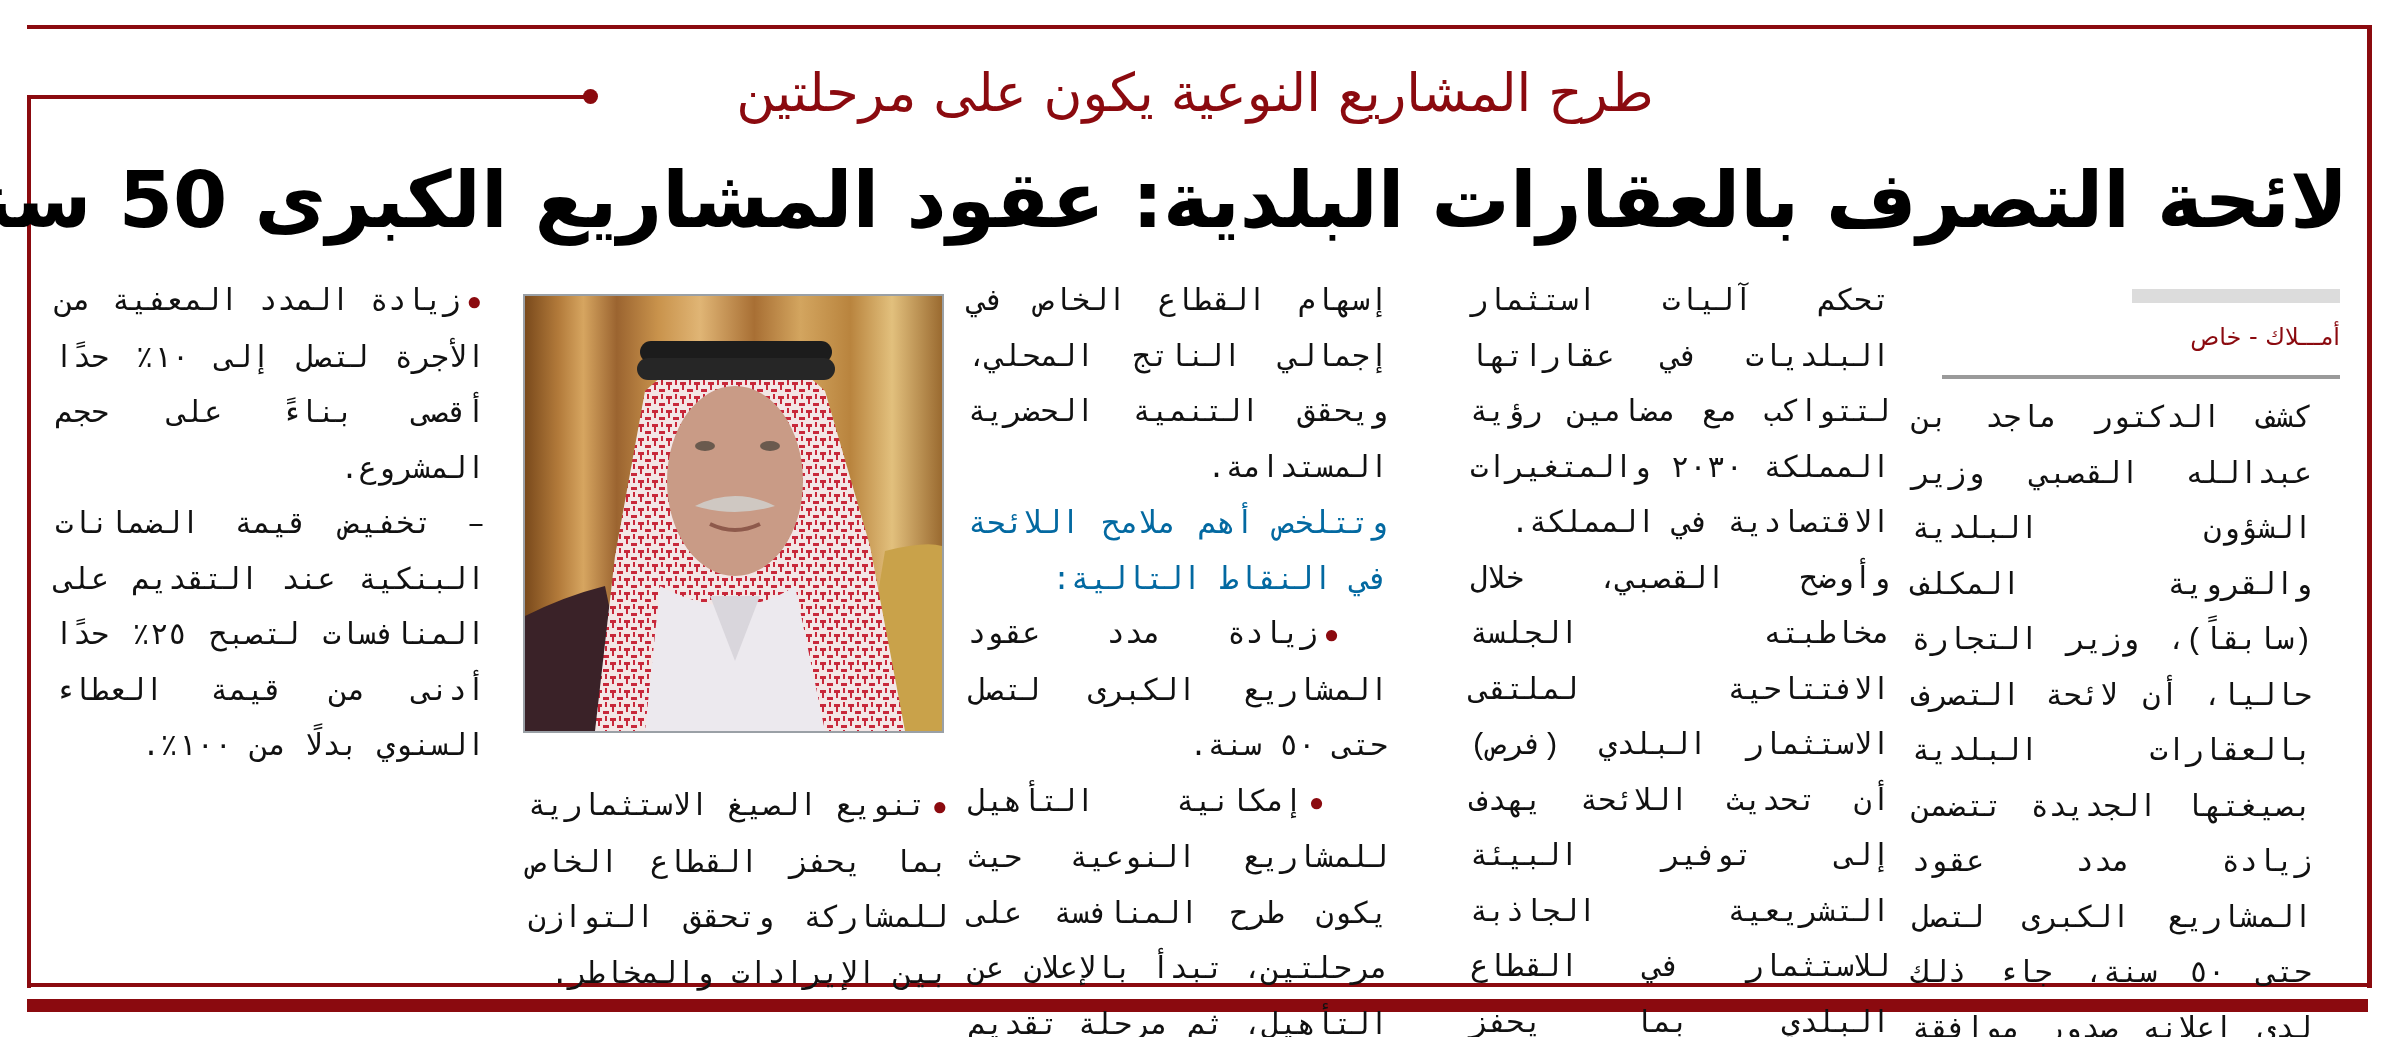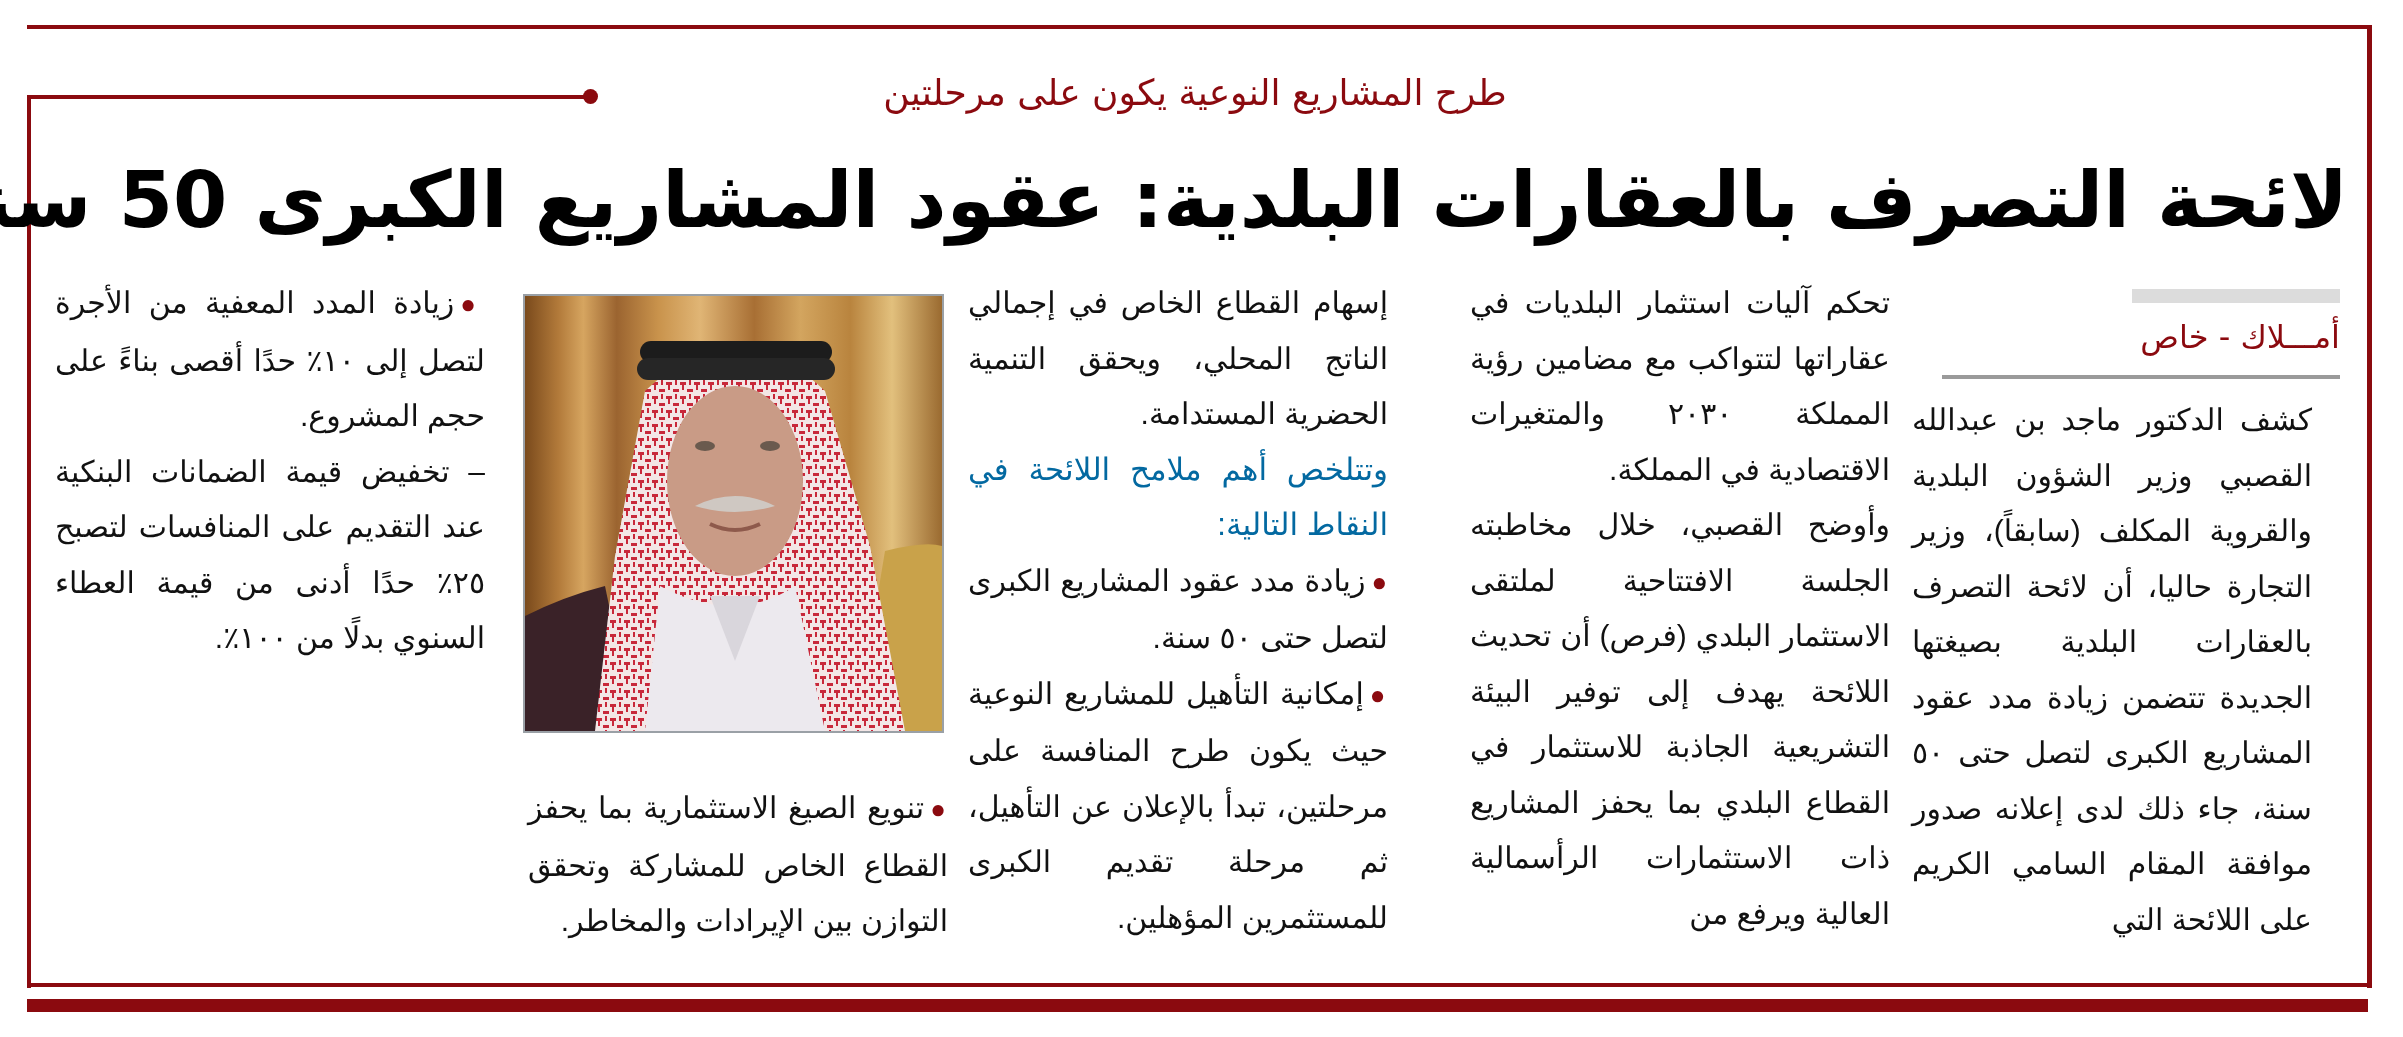--- a/index.html
+++ b/index.html
@@ -12,51 +12,51 @@
     .right-rule { left: 2367px; top: 25px; width: 5px; height: 963px; }
     .box-top { left: 27px; top: 95px; width: 563px; height: 4px; }
     .box-left { left: 27px; top: 95px; width: 4px; height: 893px; }
     .box-bottom { left: 27px; top: 983px; width: 2345px; height: 4px; }
     .bottom-bar { left: 27px; top: 999px; width: 2341px; height: 13px; background: #8b0a0f; }
     .dot { position: absolute; left: 583px; top: 89px; width: 15px; height: 15px; border-radius: 50%; background: #8b0a0f; }
 
     .subhead {
       position: absolute; left: 610px; top: 48px; width: 1170px;
       direction: rtl; text-align: center;
-      font-family: "DejaVu Sans", sans-serif; font-size: 36px; line-height: 90px;
+      font-family: "DejaVu Sans", sans-serif; font-size: 53px; line-height: 90px;
       color: #8b0a0f; white-space: nowrap;
     }
     .headline {
       position: absolute; left: 48px; top: 140px; width: 2300px;
       direction: rtl; text-align: center;
       font-family: "DejaVu Sans", sans-serif; font-weight: bold; font-size: 78px; line-height: 120px;
       color: #000000; white-space: nowrap; letter-spacing: -1px;
     }
 
     .col {
       position: absolute; top: 275px;
       direction: rtl; text-align: justify; text-align-last: right;
-      font-family: Liberation Sans, sans-serif; font-size: 30px; line-height: 55.5px;
+      font-family: Liberation Mono, monospace; font-size: 30px; line-height: 55.5px;
       color: #111111;
     }
     .col p { margin: 0; }
     .col .highlight { color: #0369a1; font-size: 31px; }
     .bullet { color: #8b0a0f; font-size: 26px; margin-left: 6px; }
 
     .col-1 { left: 1912px; width: 400px; top: 392px; }
     .col-2 { left: 1470px; width: 420px; }
     .col-3 { left: 968px; width: 420px; }
     .col-4 { left: 528px; width: 420px; top: 780px; }
     .col-5 { left: 55px; width: 430px; }
 
     .byline-bar { position: absolute; left: 2132px; top: 289px; width: 208px; height: 14px; background: #dcdcdc; }
     .byline {
       position: absolute; left: 2100px; top: 310px; width: 240px;
       direction: rtl; text-align: right;
-      font-family: "DejaVu Sans", sans-serif; font-size: 32px; line-height: 55px; color: #8b0a0f;
+      font-family: "DejaVu Sans", sans-serif; font-size: 24px; line-height: 55px; color: #8b0a0f;
       white-space: nowrap;
     }
     .byline-rule { position: absolute; left: 1942px; top: 375px; width: 398px; height: 4px; background: #9a9a9a; }
 
     .photo {
       position: absolute; left: 523px; top: 294px; width: 417px; height: 435px;
       border: 2px solid #9aa0a6; overflow: hidden;
       background: linear-gradient(90deg, #7a4a1c 0%, #b27a3a 8%, #d6a560 14%, #9b6430 22%, #c9934c 32%, #e0b575 42%, #a86f34 55%, #d3a55f 66%, #b9843e 78%, #e2c07d 88%, #9a6a30 100%);
     }
     .photo svg { display: block; width: 100%; height: 100%; }

